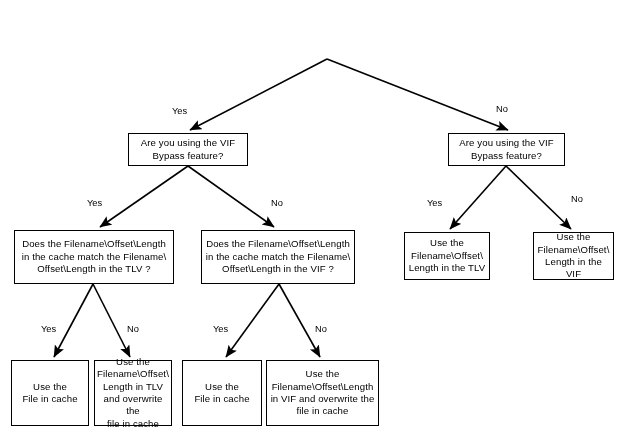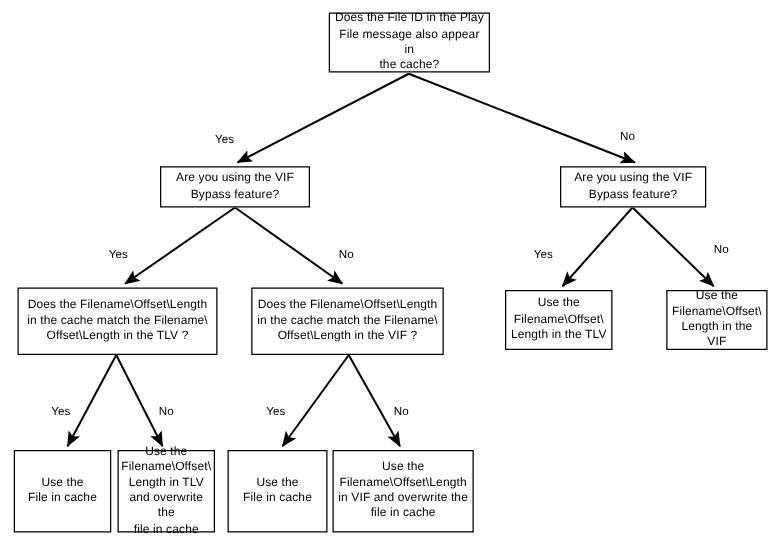--- a/index.html
+++ b/index.html
@@ -64,23 +64,20 @@
 
     <line x1="93" y1="284" x2="54" y2="357" stroke="#000000" stroke-width="1.6" marker-end="url(#arrow)"></line>
 
     <line x1="93" y1="284" x2="130" y2="357" stroke="#000000" stroke-width="1.6" marker-end="url(#arrow)"></line>
 
     <line x1="279" y1="284" x2="226" y2="357" stroke="#000000" stroke-width="1.6" marker-end="url(#arrow)"></line>
 
     <line x1="279" y1="284" x2="320" y2="357" stroke="#000000" stroke-width="1.6" marker-end="url(#arrow)"></line>
   </svg>
 
-  <div class="node" style="left:263px;top:10px;width:129px;height:48px;">Does the File ID in the Play
-File message also appear in
-the cache?</div>
 
   <div class="node" style="left:128px;top:133px;width:120px;height:33px;">Are you using the VIF
 Bypass feature?</div>
 
   <div class="node" style="left:448px;top:133px;width:117px;height:33px;">Are you using the VIF
 Bypass feature?</div>
 
   <div class="node" style="left:14px;top:230px;width:160px;height:54px;">Does the Filename\Offset\Length
 in the cache match the Filename\
 Offset\Length in the TLV ?</div>

